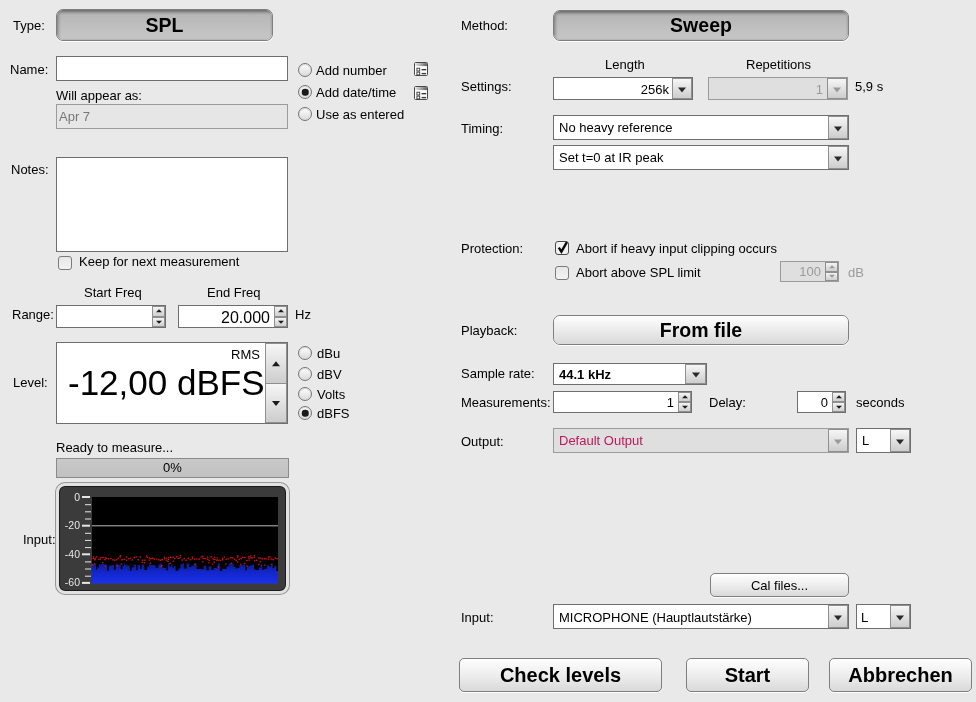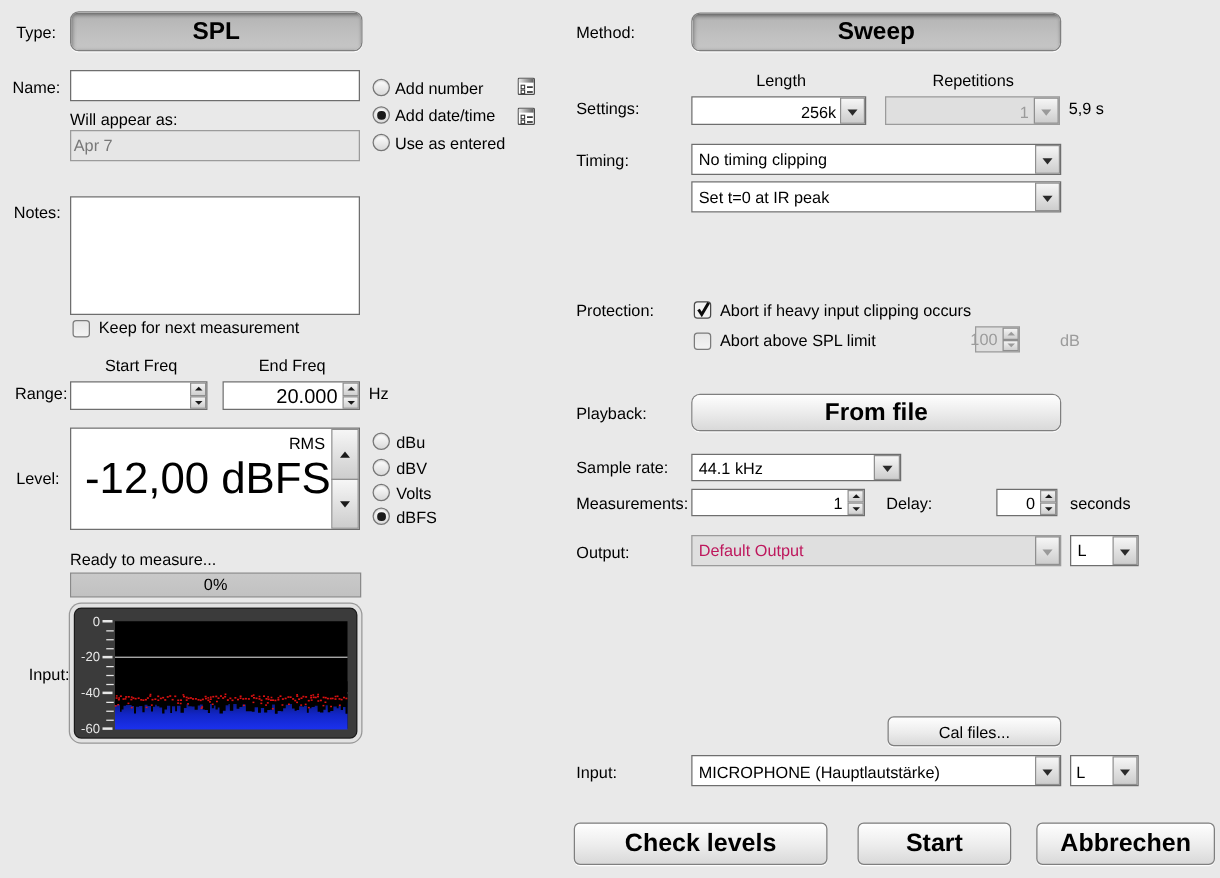--- a/index.html
+++ b/index.html
@@ -24,21 +24,21 @@
 .cbtn:after{content:"";position:absolute;left:50%;top:50%;transform:translate(-50%,-30%);width:0;height:0;border-left:4.8px solid transparent;border-right:4.8px solid transparent;border-top:5.2px solid #2a2a2a;}
 .cbtn.dis:after{border-top-color:#9a9a9a;}
 .rad{position:absolute;width:14px;height:14px;border-radius:50%;background:linear-gradient(180deg,#ffffff,#d9d9d9);border:1px solid #767676;box-sizing:border-box;box-shadow:inset 0 1px 1px rgba(0,0,0,0.15);}
 .rad.sel:after{content:"";position:absolute;left:50%;top:50%;transform:translate(-50%,-50%);width:6.5px;height:6.5px;border-radius:50%;background:#1b1b1b;}
 .cb{position:absolute;width:14px;height:14px;border-radius:3px;background:linear-gradient(180deg,#e7e7e7,#f3f3f3);border:1px solid #7b7b7b;box-sizing:border-box;}
 .gray{color:#9b9b9b;}
 </style></head>
 <body>
 
 <div class="lbl" style="left:13px;top:18px;">Type:</div>
-<div class="seg" style="left:56px;top:9px;width:234px;height:32px;">
+<div class="seg" style="left:56px;top:9px;width:217px;height:32px;">
   <div class="on">SPL</div>
 </div>
 
 <div class="lbl" style="left:10px;top:62px;">Name:</div>
 <div class="tf" style="left:56px;top:56px;width:232px;height:25px;"></div>
 <div class="rad" style="left:298px;top:63px;"></div>
 <div class="lbl" style="left:316px;top:63px;">Add number</div>
 <div class="rad sel" style="left:298px;top:85px;"></div>
 <div class="lbl" style="left:316px;top:85px;">Add date/time</div>
 <div class="rad" style="left:298px;top:107px;"></div>
@@ -332,55 +332,55 @@
   <div class="cbtn" style="right:0;top:0;width:20px;height:21px;"></div>
 </div>
 <div class="tfd" style="left:708px;top:77px;width:140px;height:23px;">
   <span style="position:absolute;right:24px;top:4px;font-size:13px;color:#9b9b9b;">1</span>
   <div class="cbtn dis" style="right:0;top:0;width:20px;height:21px;"></div>
 </div>
 <div class="lbl" style="left:855px;top:79px;">5,9 s</div>
 
 <div class="lbl" style="left:461px;top:121px;">Timing:</div>
 <div class="tf" style="left:553px;top:115px;width:296px;height:25px;">
-  <span style="position:absolute;left:5px;top:4px;font-size:13px;">No timing clipping</span>
+  <span style="position:absolute;left:5px;top:4px;font-size:13px;">No heavy reference</span>
   <div class="cbtn" style="right:0;top:0;width:20px;height:23px;"></div>
 </div>
 <div class="tf" style="left:553px;top:145px;width:296px;height:25px;">
   <span style="position:absolute;left:5px;top:4px;font-size:13px;">Set t=0 at IR peak</span>
   <div class="cbtn" style="right:0;top:0;width:20px;height:23px;"></div>
 </div>
 
 <div class="lbl" style="left:461px;top:241px;">Protection:</div>
 <div class="cb" style="left:555px;top:241px;background:#f1f1f1;border-color:#4a4a4a;">
   <svg width="14" height="14" viewBox="0 0 14 14" style="position:absolute;left:0;top:-1px;">
       <path d="M2.8 6.6 L5.4 10.6 L10.9 1.2" fill="none" stroke="#0a0a0a" stroke-width="2.4"></path>
     </svg>
 </div>
 <div class="lbl" style="left:576px;top:241px;">Abort if heavy input clipping occurs</div>
 <div class="cb" style="left:555px;top:266px;"></div>
 <div class="lbl" style="left:576px;top:265px;">Abort above SPL limit</div>
-<div class="tfd spin" style="left:780px;top:261px;width:36px;height:21px;">
+<div class="tfd spin" style="left:780px;top:261px;width:59px;height:21px;">
   <span style="position:absolute;right:17px;top:2px;font-size:13px;color:#9b9b9b;">100</span>
   <div class="sbu">
       <div class="tup" style="border-bottom-color:#9a9a9a;"></div>
     </div>
     <div class="sbd">
       <div class="tdn" style="border-top-color:#9a9a9a;"></div>
     </div>
 </div>
 <div class="lbl gray" style="left:848px;top:265px;">dB</div>
 
 <div class="lbl" style="left:461px;top:323px;">Playback:</div>
 <div class="seg" style="left:553px;top:315px;width:296px;height:30px;">
     <div class="off">From file</div>
 </div>
 
 <div class="lbl" style="left:461px;top:366px;">Sample rate:</div>
-<div class="tf" style="left:553px;top:363px;width:168px;height:22px;">
+<div class="tf" style="left:553px;top:363px;width:154px;height:22px;font-weight:bold;">
   <span style="position:absolute;left:5px;top:3px;font-size:13px;">44.1 kHz</span>
   <div class="cbtn" style="right:0;top:0;width:21px;height:20px;"></div>
 </div>
 <div class="lbl" style="left:461px;top:395px;">Measurements:</div>
 <div class="tf spin" style="left:553px;top:391px;width:139px;height:22px;">
   <span style="position:absolute;right:17px;top:3px;font-size:13px;">1</span>
   <div class="sbu">
       <div class="tup"></div>
     </div>
     <div class="sbd">

